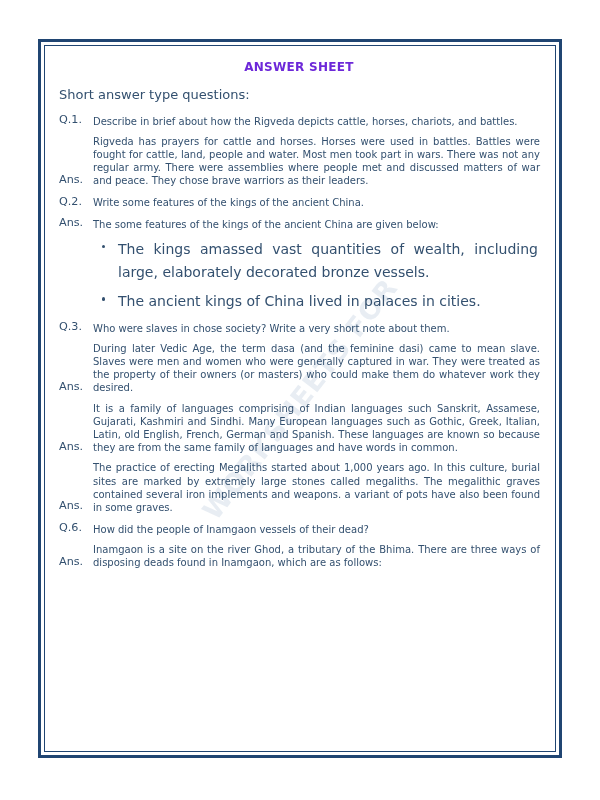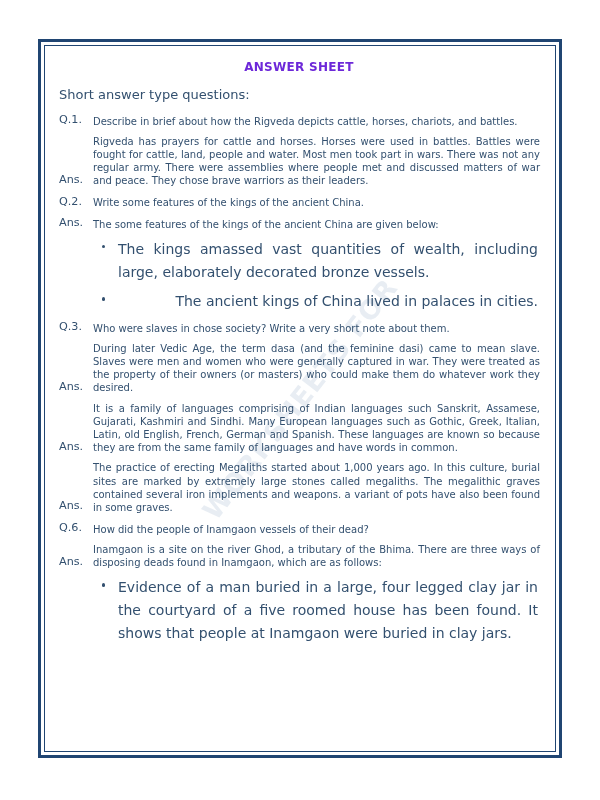--- a/index.html
+++ b/index.html
@@ -101,21 +101,21 @@
     font-size: 14px;
     color: #33506f;
     line-height: 1.62;
     text-align: justify;
     padding-left: 17px;
     margin-left: 45px;
     margin-bottom: 7px;
     padding-right: 4px;
   }
   .bullets li:last-child { margin-bottom: 0; }
-  .bullets li.tight { text-align: right; }
+  .bullets li.tight { text-align: left; }
   .bullets li::before {
     content: "";
     position: absolute;
     left: 1px;
     top: 7px;
     width: 3.4px;
     height: 3.4px;
     border-radius: 50%;
     background: #33506f;
   }
@@ -196,21 +196,17 @@
         </div>
 
         <div class="qa-row">
           <div class="qa-label">Q.6.</div>
           <div class="qa-text nojust">How did the people of Inamgaon vessels of their dead?</div>
         </div>
         <div class="qa-row">
           <div class="qa-label">Ans.</div>
           <div class="qa-text">Inamgaon is a site on the river Ghod, a tributary of the Bhima. There are three ways of disposing deads found in Inamgaon, which are as follows:</div>
         </div>
-        <ul class="bullets bullet-block">
-          <li>Evidence of a man buried in a large, four legged clay jar in the courtyard of a five roomed house has been found. It shows that people at Inamgaon were buried in clay jars.</li>
-
-        </ul>
 
       </div>
     </div>
   </div>
 </div>
 
 </body></html>

